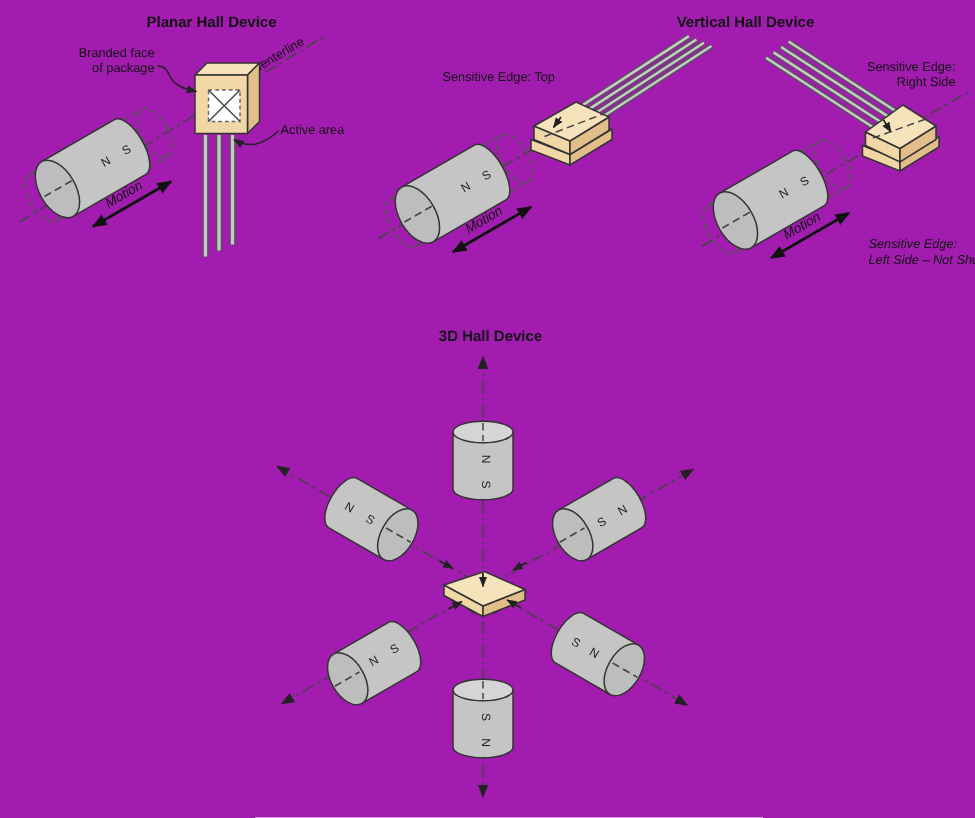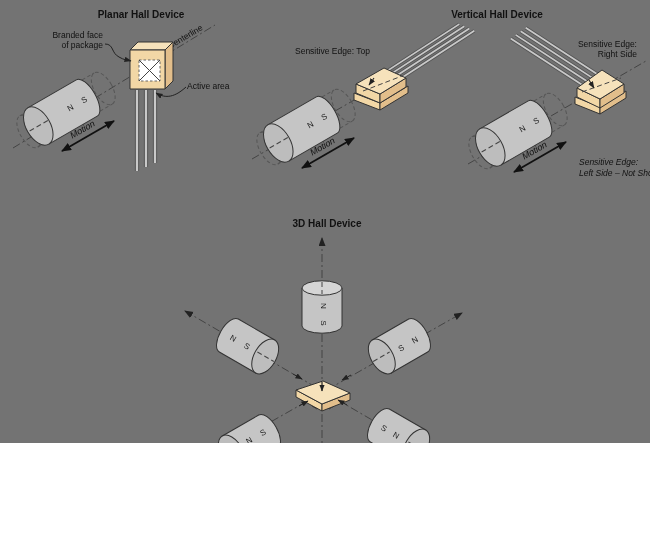--- a/index.html
+++ b/index.html
@@ -1,16 +1,16 @@
 <!DOCTYPE html>
 <html><head>
 <meta charset="utf-8">
 <style>
   html,body{margin:0;padding:0;background:#fff;}
-  .stage{width:650px;height:443px;position:relative;background:#737373;overflow:hidden;
+  .stage{width:650px;height:545px;position:relative;background:#a21caf;overflow:hidden;
          font-family:"Liberation Sans",sans-serif;}
   svg text{font-family:"Liberation Sans",sans-serif;fill:#111;}
   .ttl{font-size:10px;font-weight:bold;}
   .lbl{font-size:8.5px;}
   .lbl-i{font-size:8.5px;font-style:italic;}
   .pole{font-size:8px;fill:#222;}
   .motion{font-size:9px;font-style:italic;}
   .ol{stroke:#333;stroke-width:1;}
   .axis{stroke:#444;stroke-width:1;fill:none;stroke-dasharray:8 3 2 3;}
   .ghost{stroke:#555;stroke-width:1;fill:none;stroke-dasharray:3.5 2.5;}

